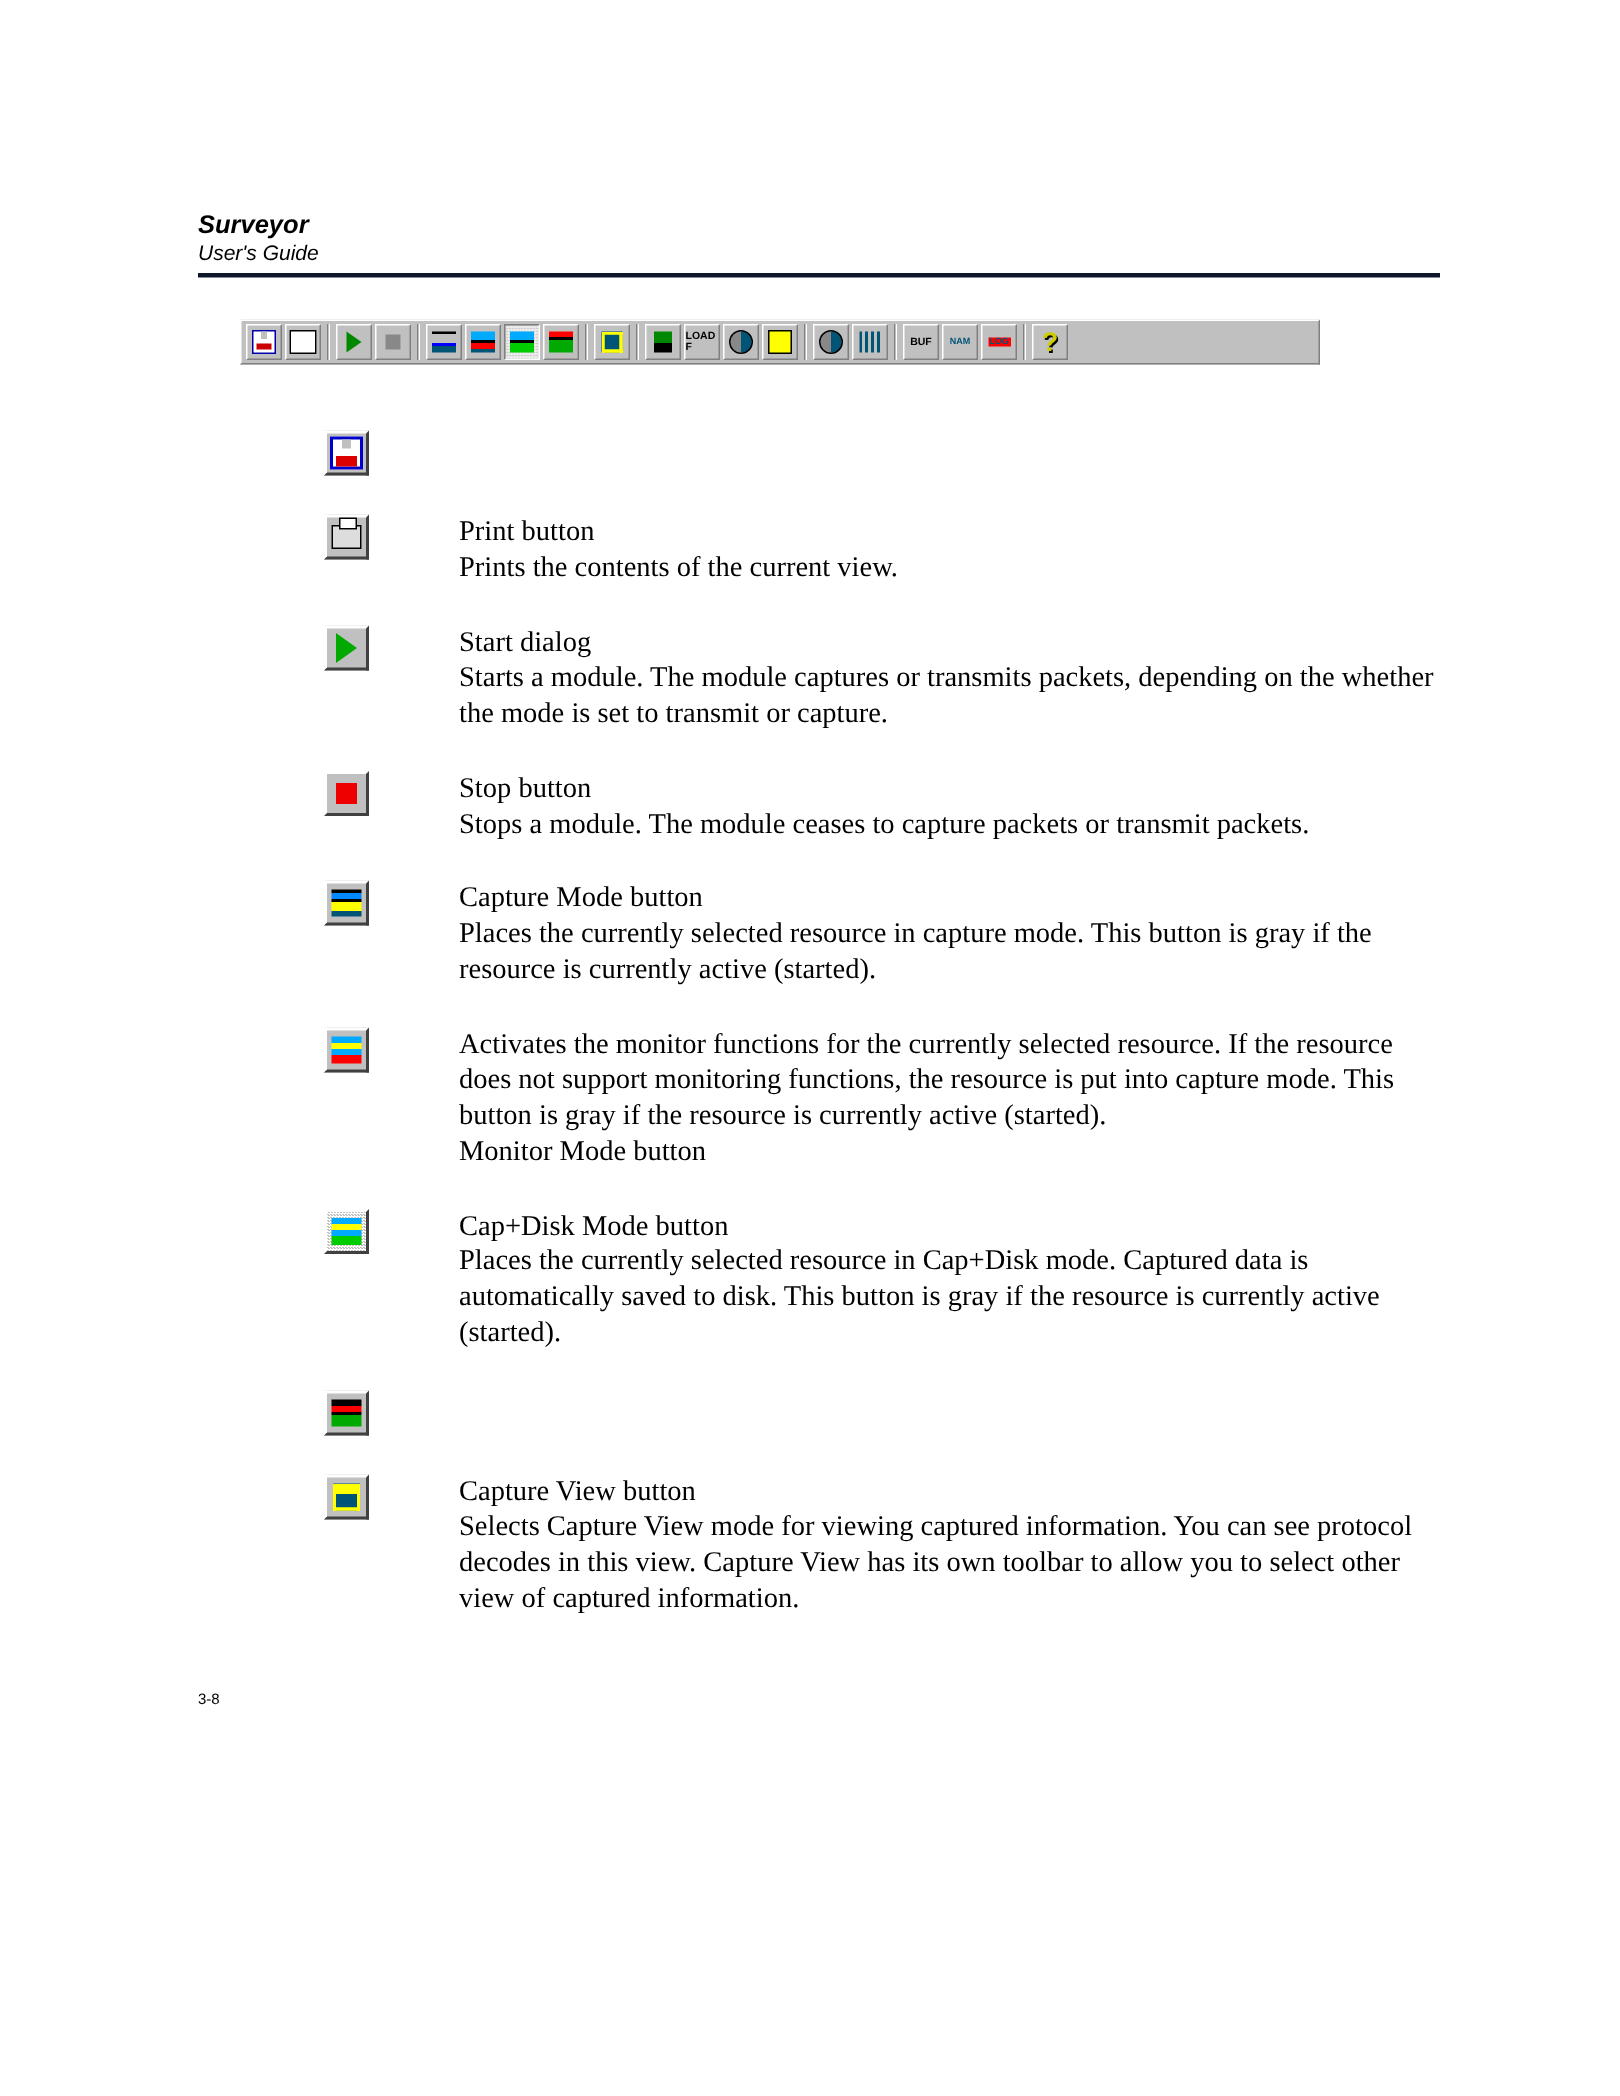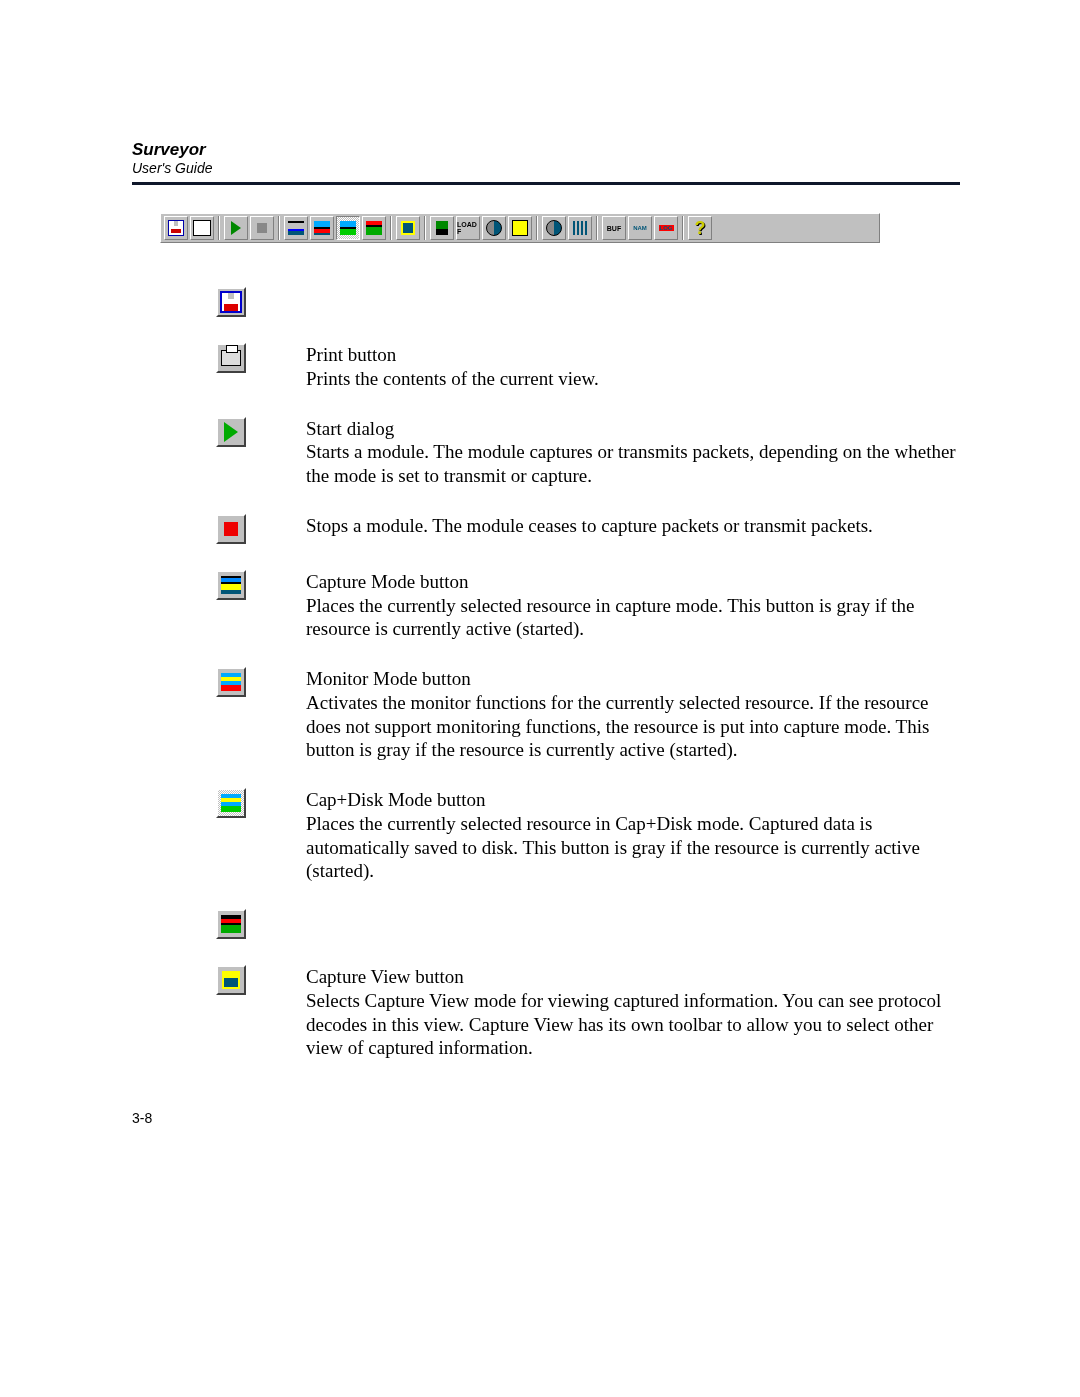--- a/index.html
+++ b/index.html
@@ -150,21 +150,21 @@
   .big-strT{width:20px;height:18px;background:linear-gradient(#000 0 4px,#f00 4px 8px,#000 8px 10px,#0a0 10px 18px);}
   .big-list{width:18px;height:18px;background:#057;box-shadow:inset 2px 2px 0 #ff0,inset -2px 2px 0 #ff0,inset 2px 7px 0 #ff0,inset -2px 7px 0 #ff0,inset 2px -2px 0 #ff0,inset -2px -2px 0 #ff0;}
 
   .text-cell {
     flex: 1;
     font-size: 19px;
     line-height: 1.25;
   }
   .page-no {
     font-family: Arial, Helvetica, sans-serif;
-    font-size: 14px;
+    font-size: 10px;
     margin-top: 50px;
     margin-left: -28px;
   }
 </style>
 </head>
 <body>
 
 <div class="page">
   <div class="doc-header">
     <div class="doc-title">Surveyor</div>
@@ -269,20 +269,21 @@
           <div>Starts a module. The module captures or transmits packets, depending on the whether the mode is set to transmit or capture.</div>
         </div>
       </div>
       <div class="item">
         <div class="icon-cell">
           <div class="big-btn">
             <div class="big-stopsq"></div>
           </div>
         </div>
         <div class="text-cell">
+          <div>Stop button</div>
           <div>Stops a module. The module ceases to capture packets or transmit packets.</div>
         </div>
       </div>
       <div class="item">
         <div class="icon-cell">
           <div class="big-btn">
             <div class="big-stripes"></div>
           </div>
         </div>
         <div class="text-cell">
@@ -290,22 +291,22 @@
           <div>Places the currently selected resource in capture mode. This button is gray if the resource is currently active (started).</div>
         </div>
       </div>
       <div class="item">
         <div class="icon-cell">
           <div class="big-btn">
             <div class="big-strM"></div>
           </div>
         </div>
         <div class="text-cell">
+          <div>Activates the monitor functions for the currently selected resource. If the resource does not support monitoring functions, the resource is put into capture mode. This button is gray if the resource is currently active (started).</div>
           <div>Monitor Mode button</div>
-          <div>Activates the monitor functions for the currently selected resource. If the resource does not support monitoring functions, the resource is put into capture mode. This button is gray if the resource is currently active (started).</div>
         </div>
       </div>
       <div class="item">
         <div class="icon-cell">
           <div class="big-btn pressed">
             <div class="big-strG"></div>
           </div>
         </div>
         <div class="text-cell">
           <div>Cap+Disk Mode button</div>

